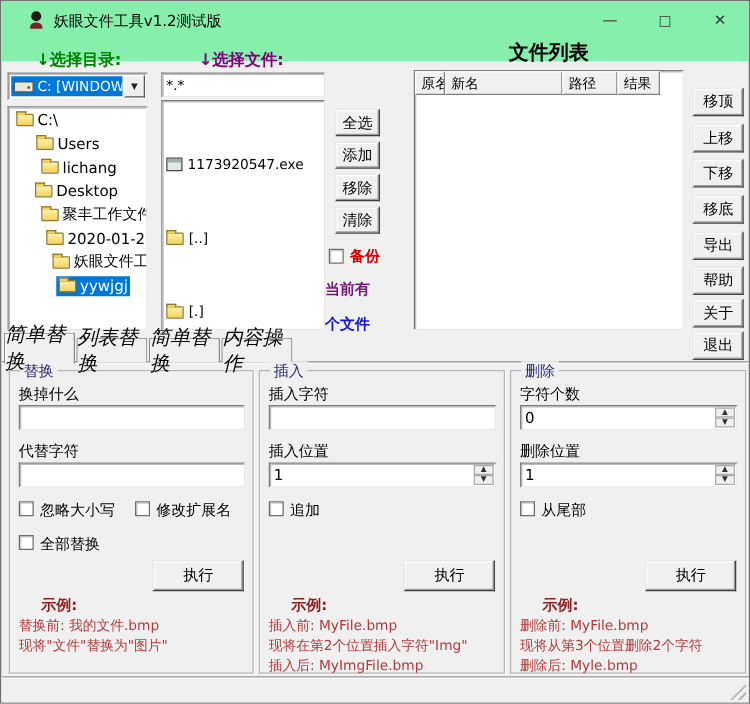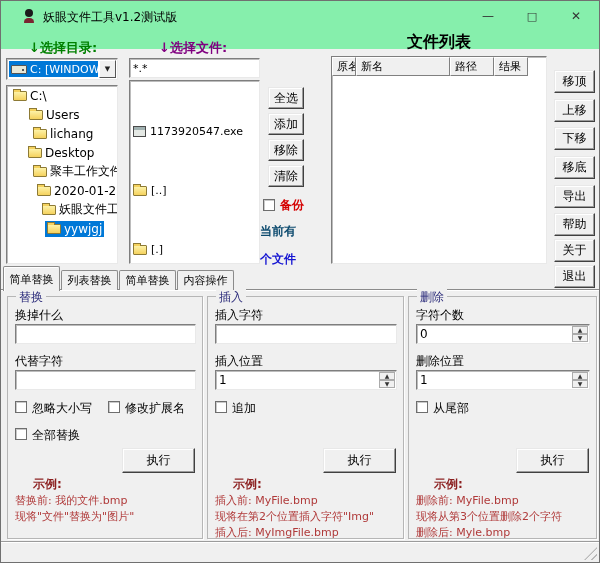--- a/index.html
+++ b/index.html
@@ -84,21 +84,21 @@
              overflow:hidden; white-space:nowrap; }
 
   
   .sidebtn { left:553px; width:41px; height:23px; }
 
   
   .tabline { position:absolute; left:0; top:288px; width:600px; height:2px;
              background:#fff; border-top:1px solid #8b8b8b; }
   .tab { position:absolute; top:269px; height:20px; background:#f0f0f0;
          border:1px solid #8b8b8b; border-bottom:none; border-radius:2px 2px 0 0;
-         display:flex; align-items:center; justify-content:center; font-size:11px; z-index:1; }
+         display:flex; align-items:center; justify-content:center; font-size:16px; z-index:1;font-style:italic; }
   .tab.active { top:265px; height:25px; z-index:3; box-shadow: inset 1px 1px 0 #fff; }
 
   
   .gbox { position:absolute; top:295px; height:243px; border:1px solid #b6b6b6;
           box-shadow: 1px 1px 0 #fdfdfd; }
   .gb-title { position:absolute; top:-8px; left:8px; background:#f0f0f0; padding:0 3px;
               font-size:12px; color:#2b2b7a; }
   .glabel { position:absolute; left:7px; font-size:12px; }
   .ginput { left:7px; height:20px; }
   .spinner { position:absolute; right:1px; top:1px; bottom:1px; width:16px;
@@ -211,21 +211,21 @@
       </div>
   </div>
 
   <div class="btn3d midbtn" style="top:86px">全选</div>
   <div class="btn3d midbtn" style="top:112px">添加</div>
   <div class="btn3d midbtn" style="top:138px">移除</div>
   <div class="btn3d midbtn" style="top:164px">清除</div>
 
   <span class="cb bk-cb"></span>
   <span class="bk-lbl" style="color:#d40000">备份</span>
-  <span class="cnt1" style="color:#0c4a6e">当前有</span>
+  <span class="cnt1" style="color:#701a75">当前有</span>
   <span class="cnt2" style="color:#1414d2">个文件</span>
 
   <div class="sunken lview">
     <div class="lv-hdr">
       <div class="lv-cell" style="width:24px">原名</div>
       <div class="lv-cell" style="width:94px">新名</div>
       <div class="lv-cell" style="width:44px">路径</div>
       <div class="lv-cell" style="width:34px">结果</div>
     </div>
   </div>

